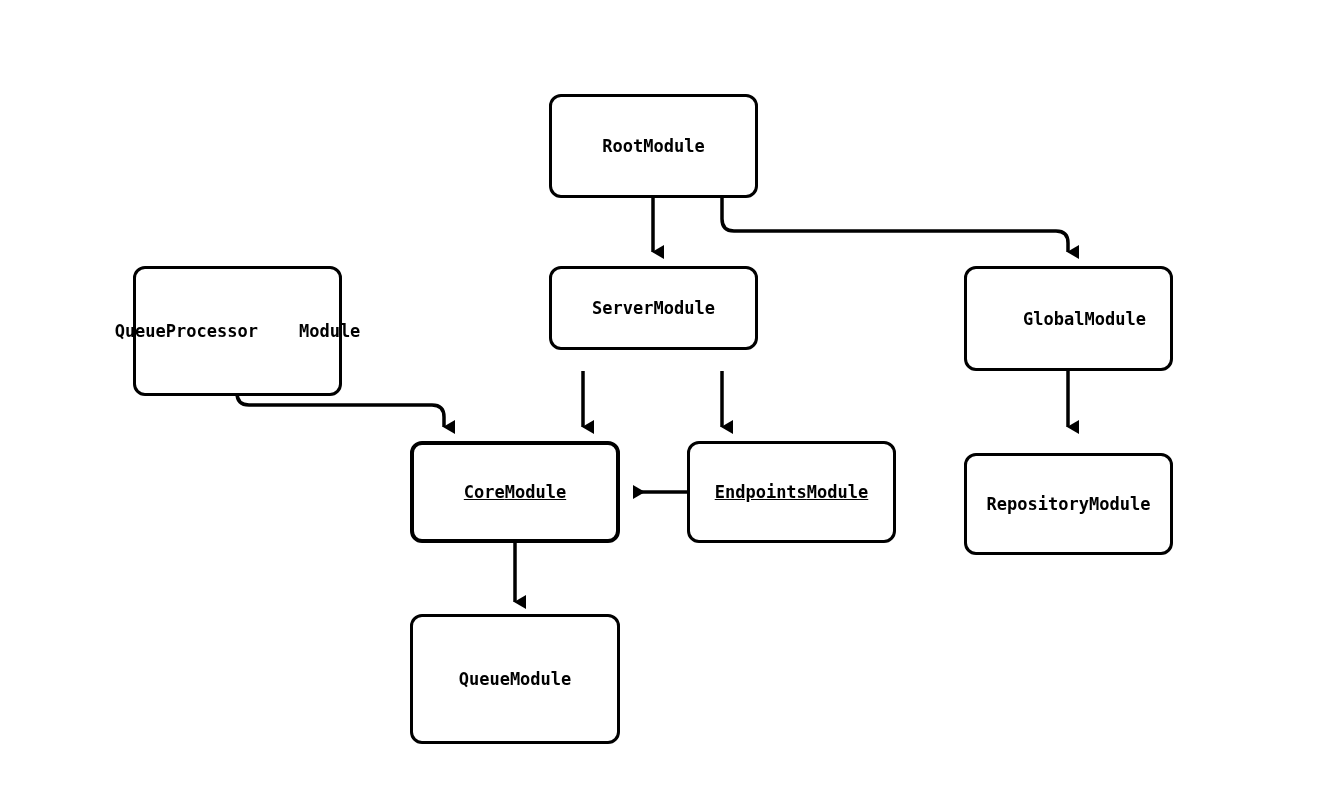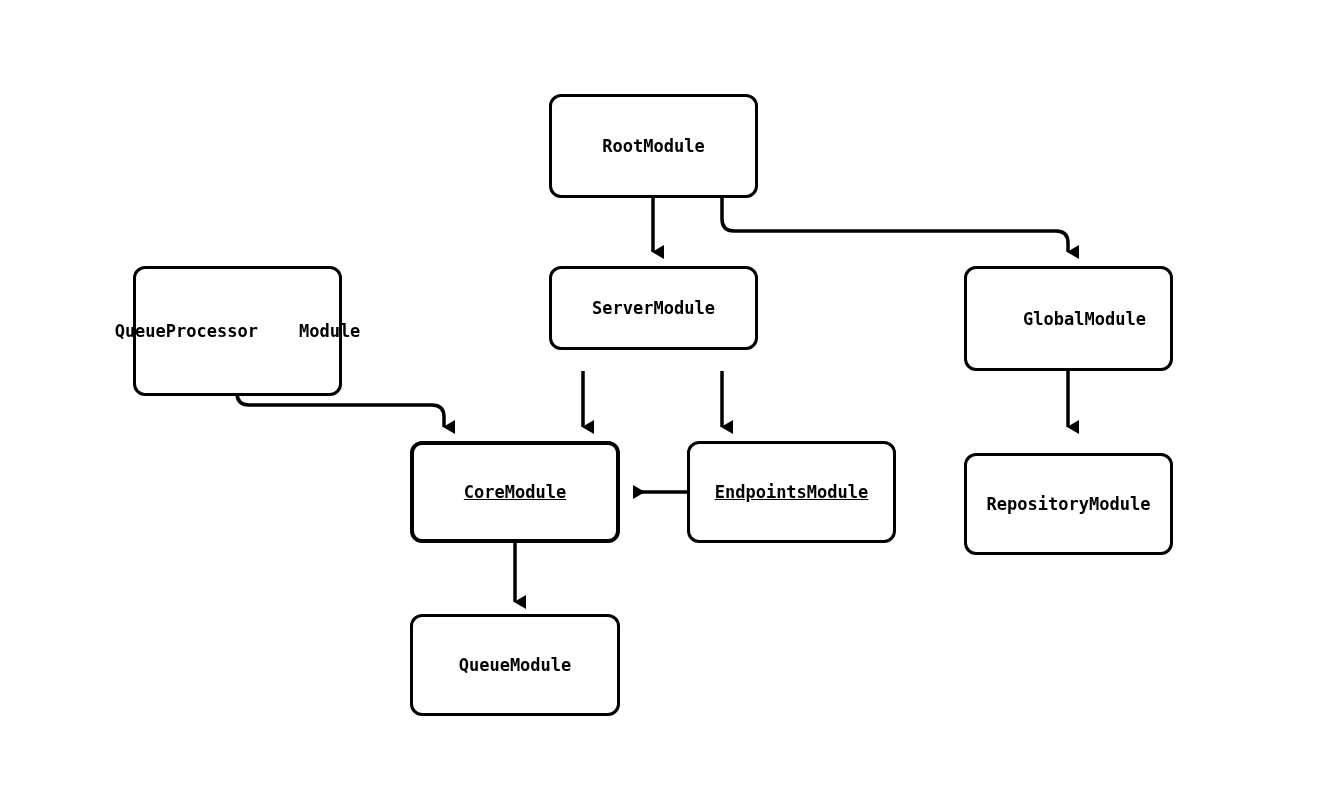--- a/index.html
+++ b/index.html
@@ -111,18 +111,18 @@
   <div class="node" style="left:687px; top:441px; width:209px; height:102px;text-decoration:underline;">
     <div class="node-label">Endpoints</div>
     <div class="node-label">Module</div>
   </div>
 
   <div class="node" style="left:964px; top:441px; width:209px; height:102px;margin-top:12px;">
     <div class="node-label">Repository</div>
     <div class="node-label">Module</div>
   </div>
 
-  <div class="node" style="left:410px; top:614px; width:210px; height:102px;">
+  <div class="node" style="left:410px; top:614px; width:210px; height:130px;">
     <div class="node-label">Queue</div>
     <div class="node-label">Module</div>
   </div>
 
 </div>
 
 </body></html>

